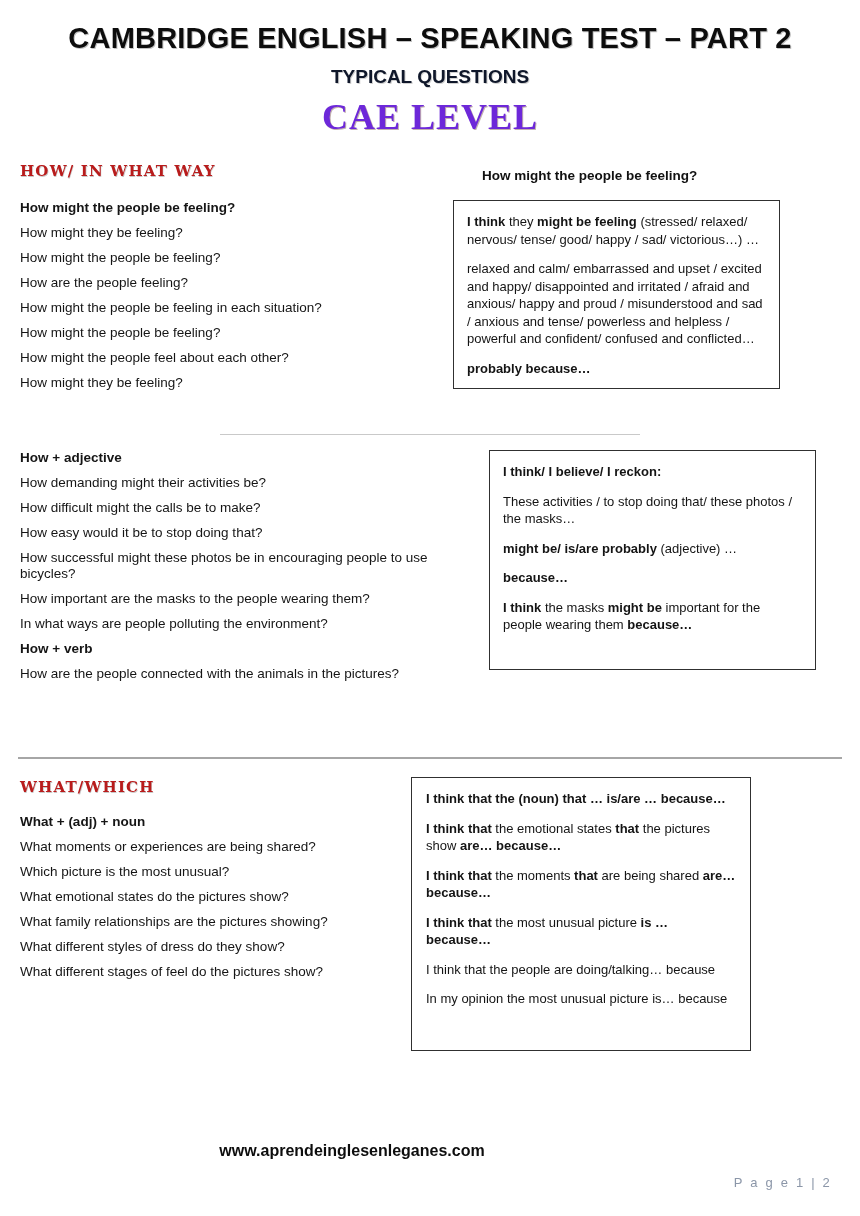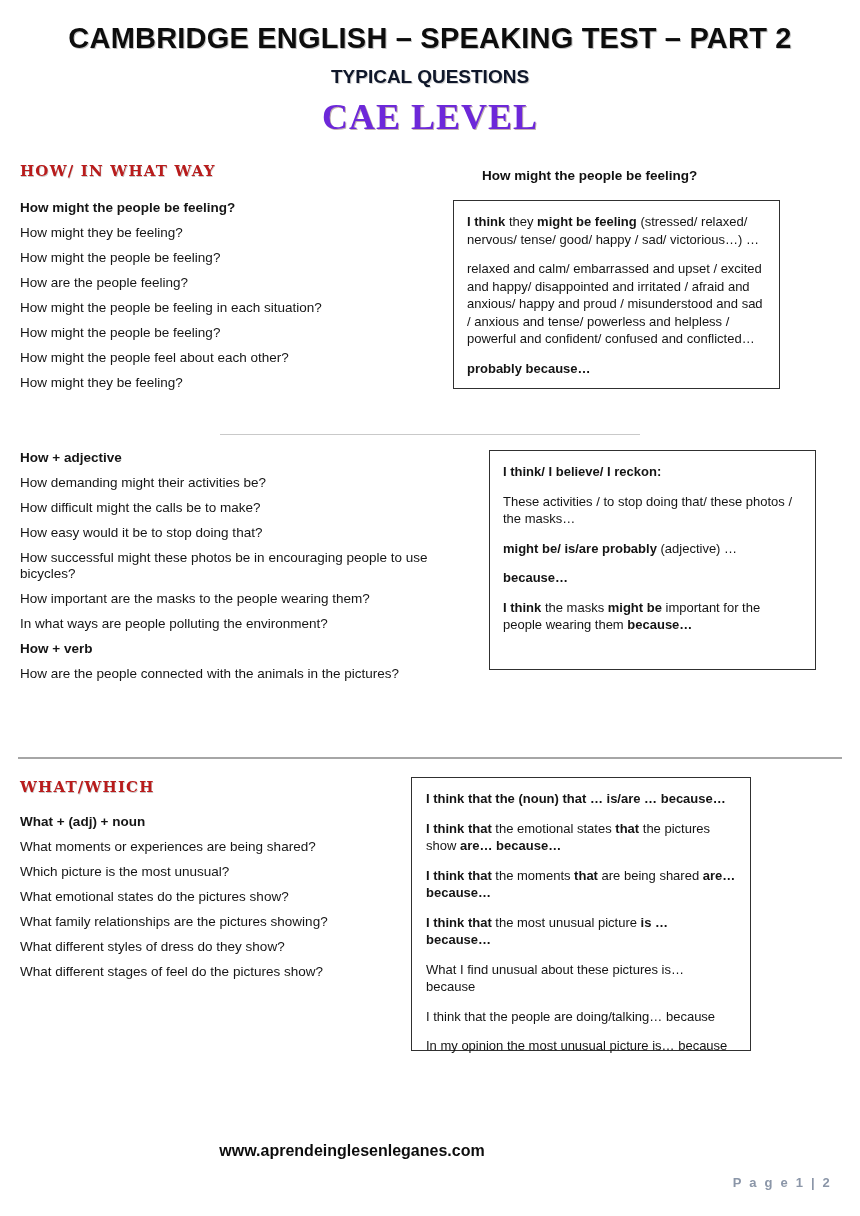--- a/index.html
+++ b/index.html
@@ -184,19 +184,18 @@
     <p>What family relationships are the pictures showing?</p>
     <p>What different styles of dress do they show?</p>
     <p>What different stages of feel do the pictures show?</p>
   </div>
 
 <div class="answer-box" id="box-what" style="left:411px; top:777px; width:340px; height:274px; padding:12px 14px 10px 14px;">
     <p><b>I think that the (noun) that …  is/are … because…</b></p>
     <p><b>I think that </b><span>the emotional states </span><b>that </b><span>the pictures show </span><b>are… because…</b></p>
     <p><b>I think that </b><span>the moments </span><b>that </b><span>are being shared </span><b>are… because…</b></p>
     <p><b>I think that </b><span>the most unusual picture </span><b>is … because…</b></p>
-    <p><span>What I find unusual about these pictures is… because</span></p>
     <p><span>I think that the people are doing/talking… because</span></p>
     <p><span>In my opinion the most unusual picture  is… because</span></p>
   </div>
 
 <div class="footer-url" style="left:0; top:1142px;">www.aprendeinglesenleganes.com</div>
-<div class="footer-page" style="top:1175px;font-weight:bold;">P a g e 1 | 2</div>
+<div class="footer-page" style="top:1175px;">P a g e 1 | 2</div>
 
 </body></html>

